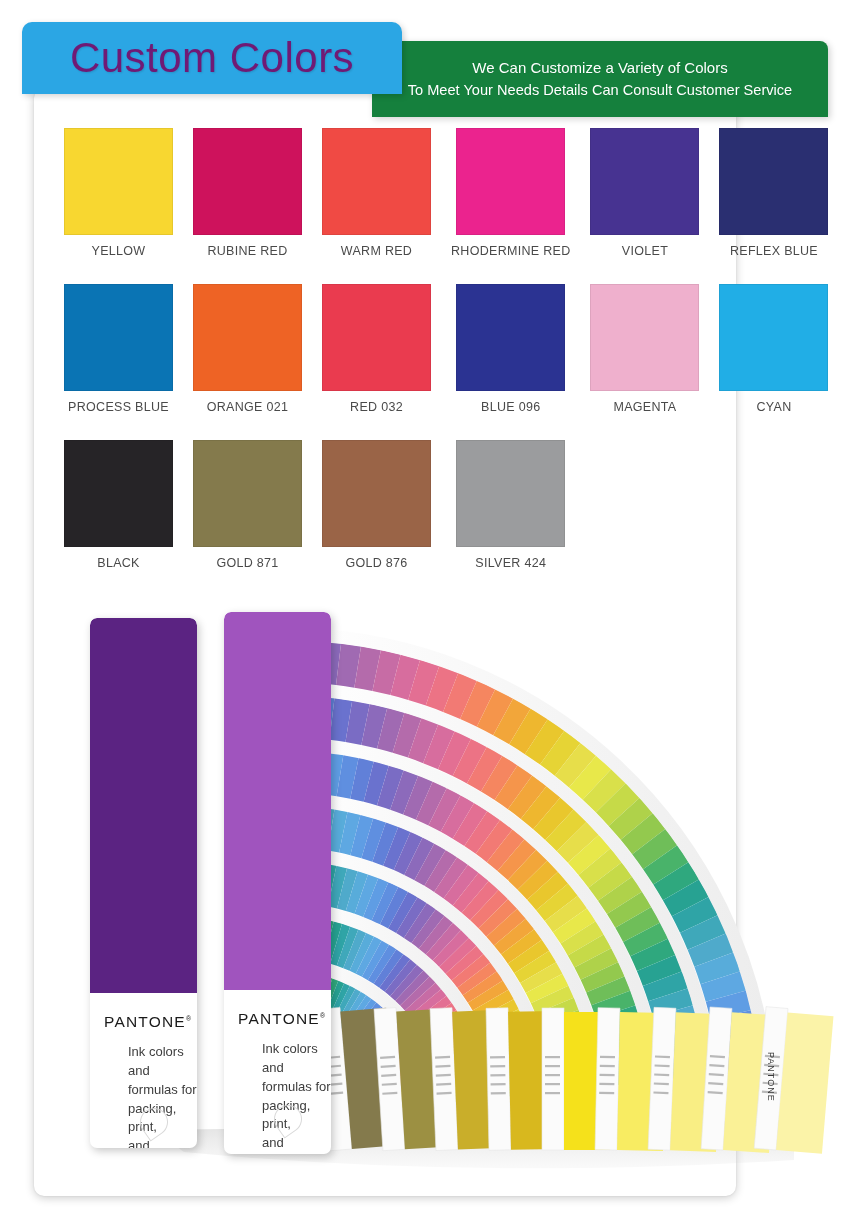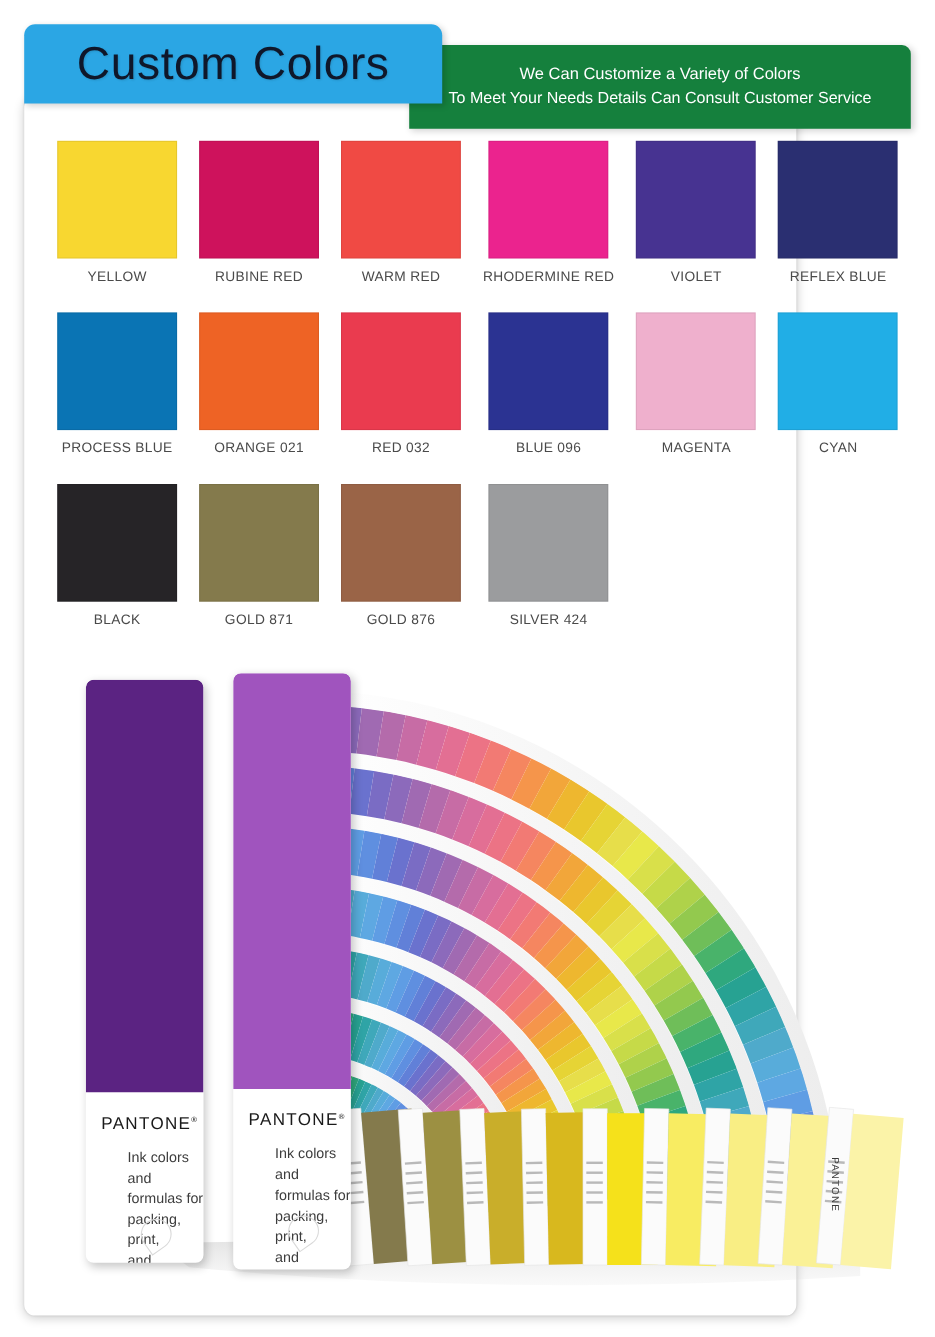--- a/index.html
+++ b/index.html
@@ -11,21 +11,21 @@
     width: 850px;
     height: 1215px;
     position: relative;
     overflow: hidden;
     font-family: "Liberation Sans", sans-serif;
   }
 
   
   #card {
     position: absolute;
-    left: 22px;
+    left: 34px;
     top: 88px;
     width: 702px;
     height: 1108px;
     background: #ffffff;
     border-radius: 10px;
     box-shadow: 0 2px 10px rgba(0,0,0,0.20), 0 0 2px rgba(0,0,0,0.10);
   }
 
   
   #banner-blue {
@@ -36,21 +36,21 @@
     height: 72px;
     background: #2BA6E4;
     border-radius: 10px 10px 0 0;
     box-shadow: 2px 2px 6px rgba(0,0,0,0.18);
     z-index: 5;
     display: flex;
     align-items: center;
     justify-content: center;
   }
   #banner-blue .title {
-    color: #0f172a;
+    color: #701a75;
     font-size: 42px;
     line-height: 1;
     letter-spacing: 0.5px;
     text-shadow: 1px 1px 2px rgba(0,0,0,0.12);
     white-space: nowrap;
   }
   #banner-orange {
     position: absolute;
     left: 372px;
     top: 41px;

